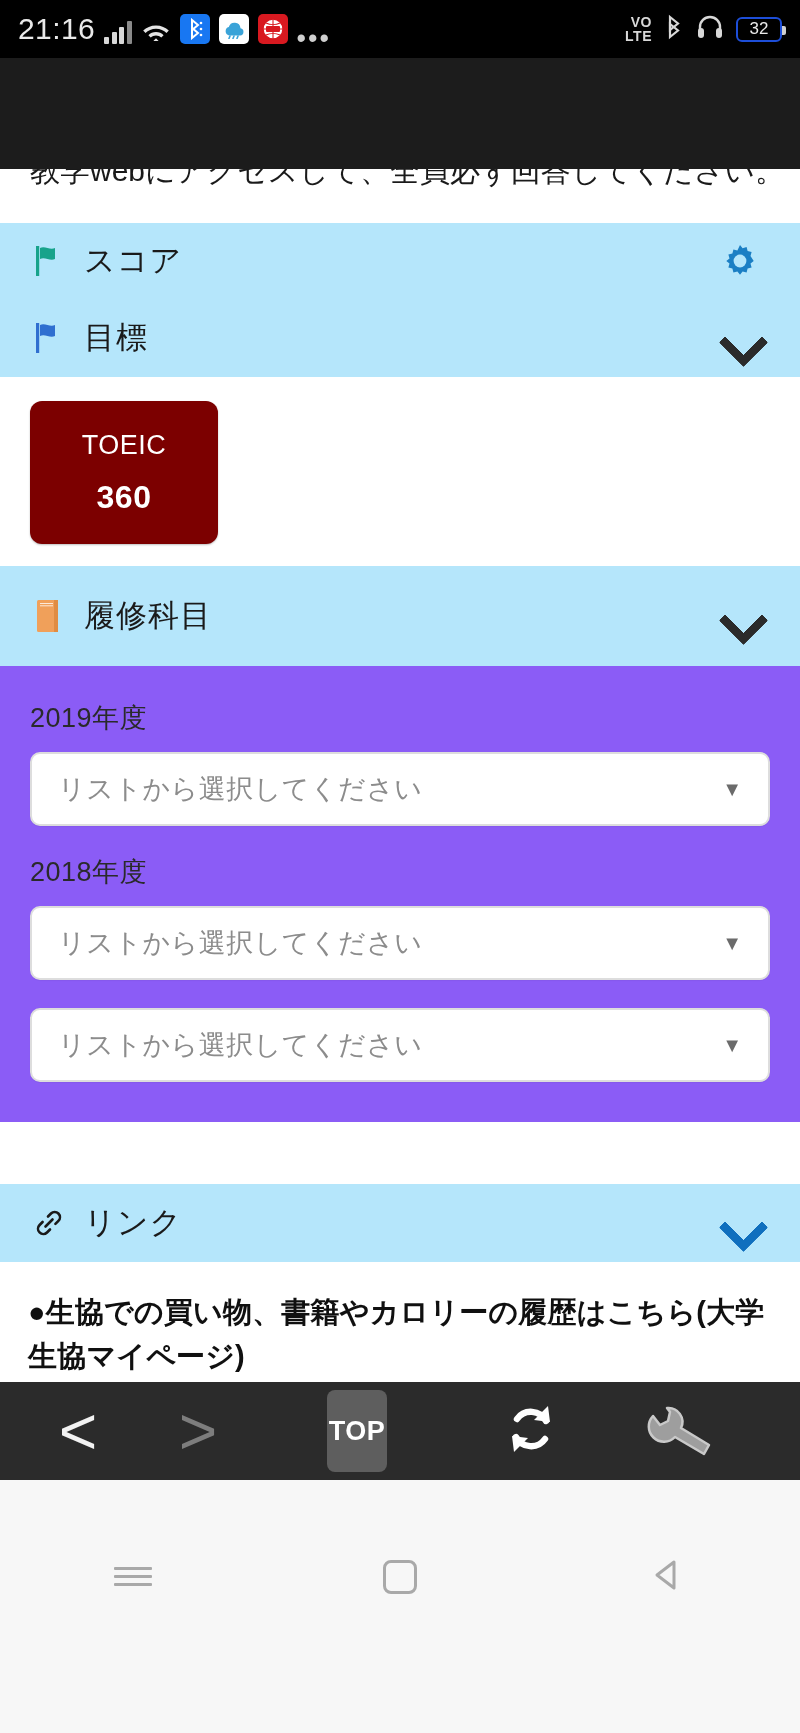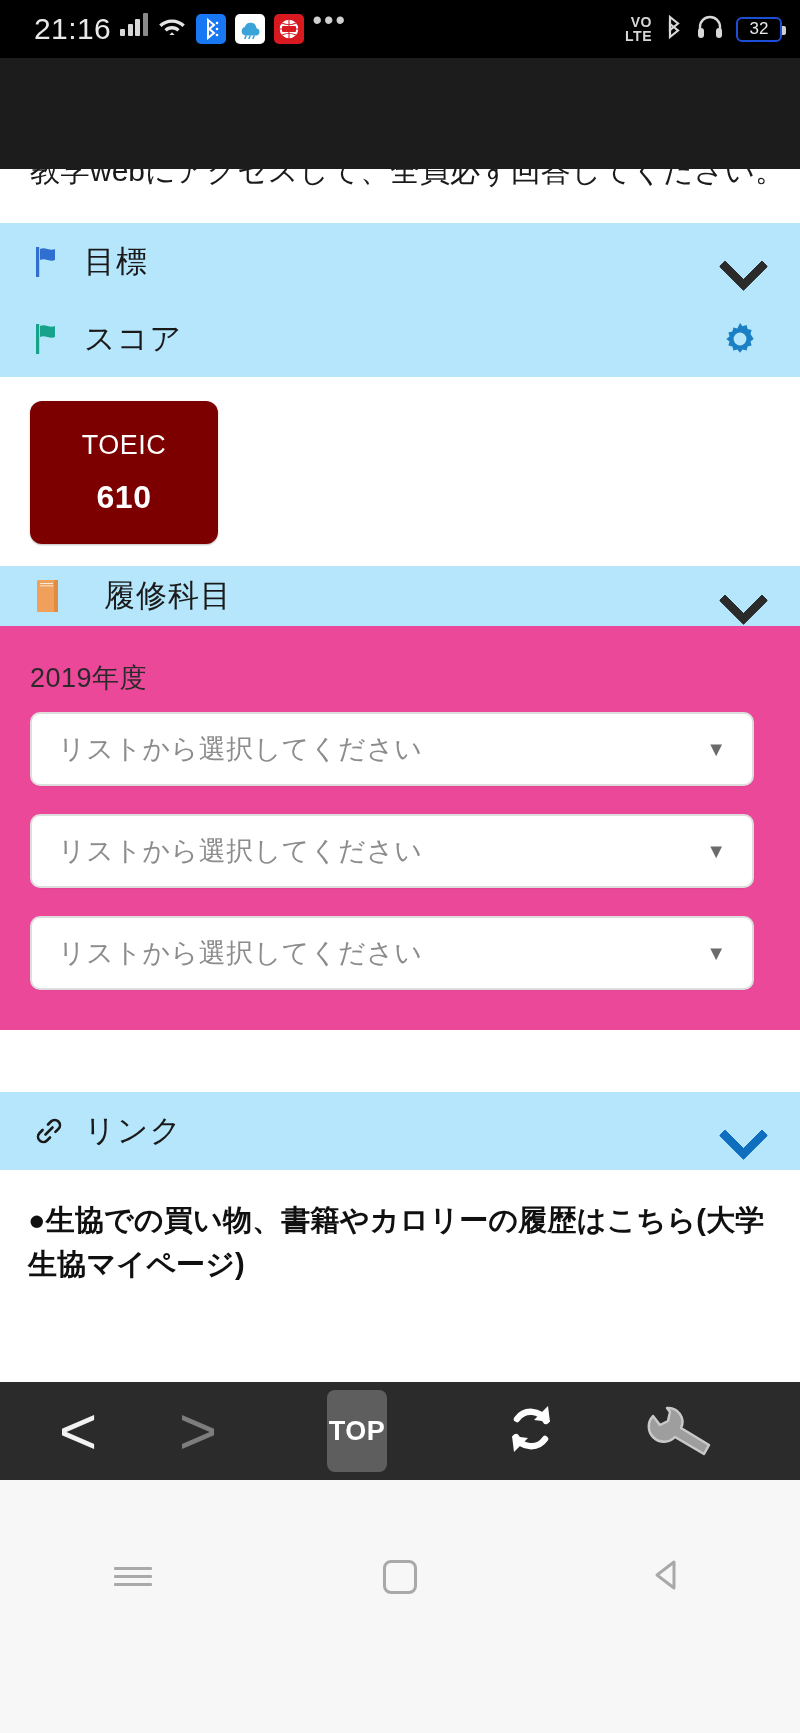--- a/index.html
+++ b/index.html
@@ -24,24 +24,23 @@
     position: absolute;
     top: 0; left: 0;
     width: 800px; height: 58px;
     background: #000000;
     display: flex;
     align-items: center;
     padding: 0 18px;
   }
   .status-left {
     display: flex;
-    align-items: flex-start;
+    align-items: flex-end;
     gap: 9px;
     flex: 0 0 auto;
-    margin-left: 16px;
   }
   .status-clock {
     color: #e9e9e9;
     font-size: 30px;
     letter-spacing: 0.4px;
     line-height: 1;
     font-weight: 400;
   }
   .signal-bars {
     display: flex;
@@ -133,21 +132,21 @@
   .band {
     background: #b5e6fb;
     width: 100%;
     display: flex;
     align-items: center;
     padding: 0 32px;
     position: relative;
   }
   .band-goal  { height: 78px; }
   .band-score { height: 76px; }
-  .band-course { height: 60px; gap: 20px; }
+  .band-course { height: 100px; }
   .band-link  { height: 78px; text-align: right; }
 
   .band-icon {
     width: 34px; height: 40px;
     margin-right: 18px;
     flex: 0 0 auto;
     display: flex; align-items: center; justify-content: center;
   }
   .band-label {
     font-size: 31px;
@@ -201,22 +200,22 @@
   }
   .score-value {
     color: #ffffff;
     font-size: 32px;
     font-weight: 700;
     letter-spacing: 0.5px;
   }
 
   
   .course-area {
-    background: #ec4899;
-    padding: 34px 46px 40px 30px;
+    background: #8b5cf6;
+    padding: 34px 30px 40px 30px;
   }
   .field { margin-bottom: 28px; }
   .field:last-child { margin-bottom: 0; }
   .field-label {
     font-size: 27px;
     color: #2a2a2a;
     margin-bottom: 16px;
     letter-spacing: 0.5px;
   }
   .select-box {
@@ -407,53 +406,53 @@
   </div>
 
   <div class="chrome-block"></div>
 
   <div class="page">
 
     <div style="position:relative;height:54px;">
       <div class="clipped-line">教学webにアクセスして、全員必ず回答してください。</div>
     </div>
 
+    <div class="band band-score">
+      <span class="band-icon">
+        <svg width="30" height="34" viewBox="0 0 30 34">
+          <rect x="2" y="2" width="3.2" height="30" fill="#17a38b"></rect>
+          <path d="M6 4c5-2.5 10 2.5 15 0v11c-5 2.5-10-2.5-15 0V4z" fill="#17a38b"></path>
+        </svg>
+      </span>
+      <span class="band-label">スコア</span>
+      <span class="band-action">
+        <svg width="40" height="40" viewBox="0 0 40 40">
+          <path d="M20 4l2.6 3.2 4-1.1 1 4 4 1-1.1 4L33.7 20l-3.2 2.6 1.1 4-4 1-1 4-4-1.1L20 33.7l-2.6-3.2-4 1.1-1-4-4-1 1.1-4L6.3 20l3.2-2.6-1.1-4 4-1 1-4 4 1.1L20 4z" fill="#1b7fc4"></path>
+          <circle cx="20" cy="20" r="6.4" fill="#b5e6fb"></circle>
+        </svg>
+      </span>
+    </div>
+
     <div class="band band-goal">
       <span class="band-icon">
         <svg width="30" height="34" viewBox="0 0 30 34">
           <rect x="2" y="2" width="3.2" height="30" fill="#2f6fd0"></rect>
           <path d="M6 4c5-2.5 10 2.5 15 0v11c-5 2.5-10-2.5-15 0V4z" fill="#2f6fd0"></path>
         </svg>
       </span>
       <span class="band-label">目標</span>
       <span class="band-action">
         <span class="chev"></span>
       </span>
     </div>
 
-    <div class="band band-score">
-      <span class="band-icon">
-        <svg width="30" height="34" viewBox="0 0 30 34">
-          <rect x="2" y="2" width="3.2" height="30" fill="#17a38b"></rect>
-          <path d="M6 4c5-2.5 10 2.5 15 0v11c-5 2.5-10-2.5-15 0V4z" fill="#17a38b"></path>
-        </svg>
-      </span>
-      <span class="band-label">スコア</span>
-      <span class="band-action">
-        <svg width="40" height="40" viewBox="0 0 40 40">
-          <path d="M20 4l2.6 3.2 4-1.1 1 4 4 1-1.1 4L33.7 20l-3.2 2.6 1.1 4-4 1-1 4-4-1.1L20 33.7l-2.6-3.2-4 1.1-1-4-4-1 1.1-4L6.3 20l3.2-2.6-1.1-4 4-1 1-4 4 1.1L20 4z" fill="#1b7fc4"></path>
-          <circle cx="20" cy="20" r="6.4" fill="#b5e6fb"></circle>
-        </svg>
-      </span>
-    </div>
-
     <div class="score-area">
       <div class="score-card">
         <span class="score-name">TOEIC</span>
-        <span class="score-value">610</span>
+        <span class="score-value">360</span>
       </div>
     </div>
 
     <div class="band band-course">
       <span class="band-icon">
         <svg width="30" height="36" viewBox="0 0 30 36">
           <rect x="3" y="2" width="19" height="32" rx="1.5" fill="#f0a05a"></rect>
           <rect x="20" y="2" width="4" height="32" fill="#e08c42"></rect>
           <g stroke="#ffffff" stroke-width="0.9" opacity="0.85">
             <line x1="6" y1="5.5" x2="19" y2="5.5"></line>
@@ -471,20 +470,21 @@
 
       <div class="field">
         <div class="field-label">2019年度</div>
         <div class="select-box">
           <span class="select-text">リストから選択してください</span>
           <span class="select-caret">▼</span>
         </div>
       </div>
 
       <div class="field">
+        <div class="field-label">2018年度</div>
         <div class="select-box">
           <span class="select-text">リストから選択してください</span>
           <span class="select-caret">▼</span>
         </div>
       </div>
 
       <div class="field">
         <div class="select-box">
           <span class="select-text">リストから選択してください</span>
           <span class="select-caret">▼</span>

